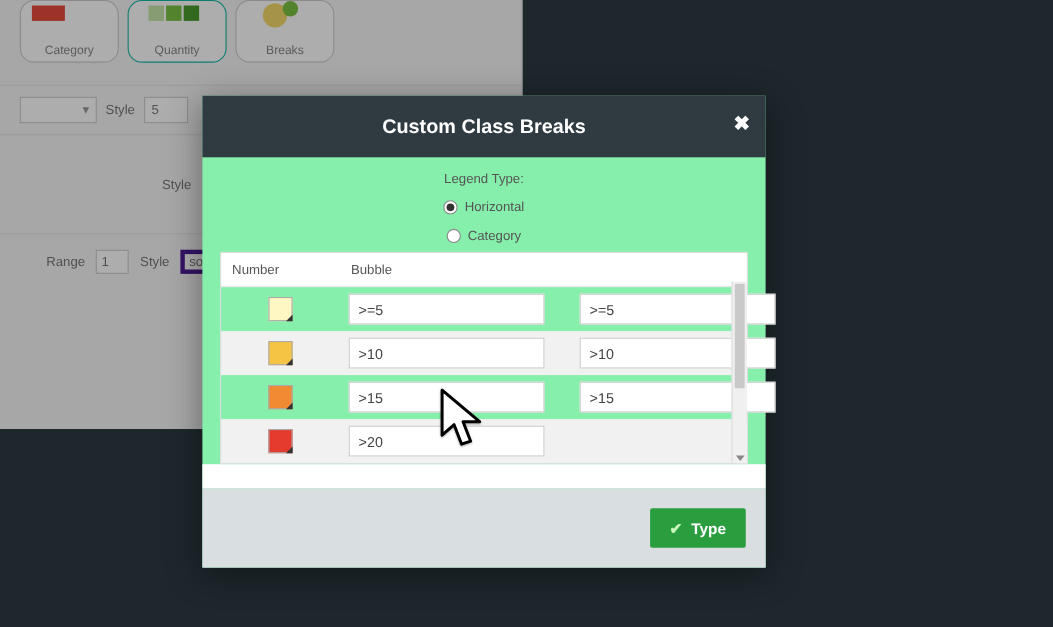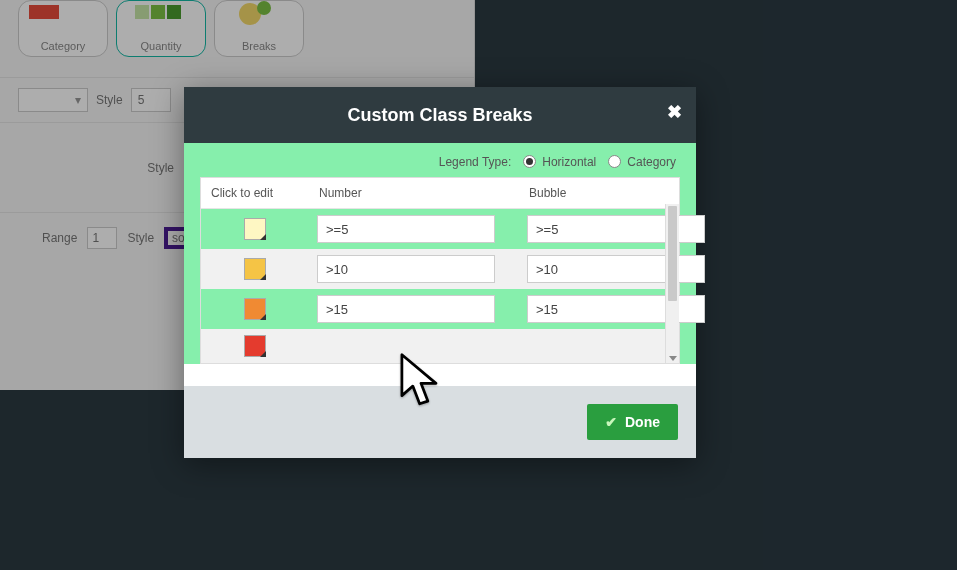--- a/index.html
+++ b/index.html
@@ -84,25 +84,26 @@
     position:relative;
   }
   .modal-title { font-size: 18px; font-weight: bold; }
   .close-btn {
     position:absolute; right:14px; top:14px;
     color:#fff; font-size:18px; cursor:pointer; font-weight:bold;
   }
 
   .legend-row {
     display:flex; justify-content:flex-end; align-items:center;
-    padding: 12px 20px 8px;
+    padding: 12px 32px 8px;
     font-size: 12px; color:#555;
     gap: 12px;
-  }
-  .radio { display:flex; align-items:flex-start; gap:6px; cursor:pointer; }
+    flex-direction: column;
+  }
+  .radio { display:flex; align-items:flex-end; gap:6px; cursor:pointer; }
   .radio .dot {
     width:13px; height:13px; border:1px solid #888; border-radius:50%;
     display:flex; align-items:center; justify-content:center; background:#fff;
   }
   .radio.checked .dot::after {
     content:""; width:7px; height:7px; border-radius:50%; background:#333;
   }
 
   .table-wrap {
     margin: 0 16px 0 16px;
@@ -233,21 +234,20 @@
       <span>Horizontal</span>
     </label>
     <label class="radio">
       <span class="dot"></span>
       <span>Category</span>
     </label>
   </div>
 
   <div class="table-wrap">
     <div class="thead">
-      <div class="th">Click to edit</div>
       <div class="th">Number</div>
       <div class="th">Bubble</div>
     </div>
 
     <div class="trow">
       <div class="swcell cell">
           <div class="swatch" style="background:#fef7c3;"></div>
         </div>
       <div class="cell"><input class="tin" value="&gt;=5" style=""></div>
       <div class="cell"><input class="tin" value="&gt;=5" style=""></div>
@@ -263,34 +263,35 @@
       <div class="swcell cell">
           <div class="swatch" style="background:#f08a33;"></div>
         </div>
       <div class="cell"><input class="tin" value="&gt;15" style=""></div>
       <div class="cell"><input class="tin" value="&gt;15" style=""></div>
     </div>
     <div class="trow alt">
       <div class="swcell cell">
           <div class="swatch" style="background:#e43b2e;"></div>
         </div>
+      <div class="cell"><input class="tin" value="&gt;20" style=""></div>
     </div>
 
     <div class="scrollbar">
       <div class="thumb"></div>
       <div class="arrd"></div>
     </div>
   </div>
 
   <div class="spacer-strip"></div>
 
   <div class="modal-footer">
     <button class="done-btn">
       <span class="chk">✔</span>
-      <span>Done</span>
+      <span>Type</span>
     </button>
   </div>
 </div>
 
 <div class="cursor">
   <svg viewBox="0 0 32 44">
     <path d="M2 2 L2 32 L10 25 L15 38 L21 36 L16 23 L27 23 Z" fill="#fff" stroke="#000" stroke-width="2" stroke-linejoin="round"></path>
   </svg>
 </div>
 

